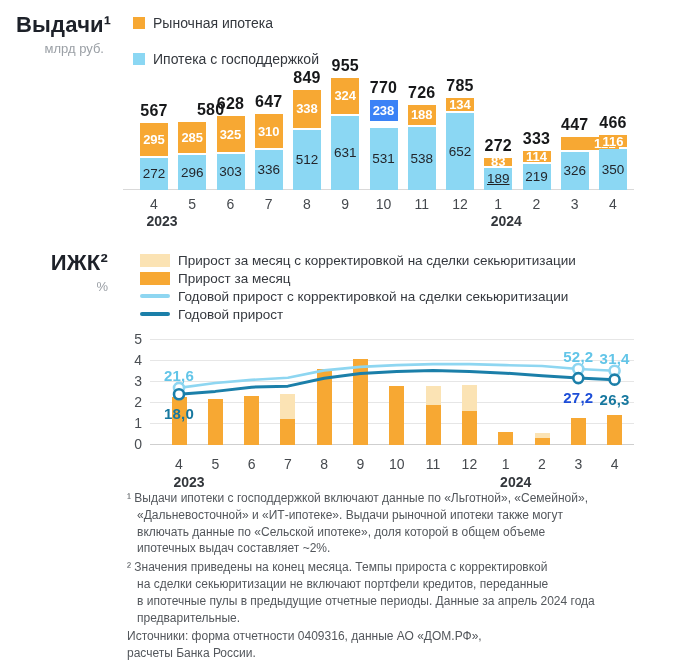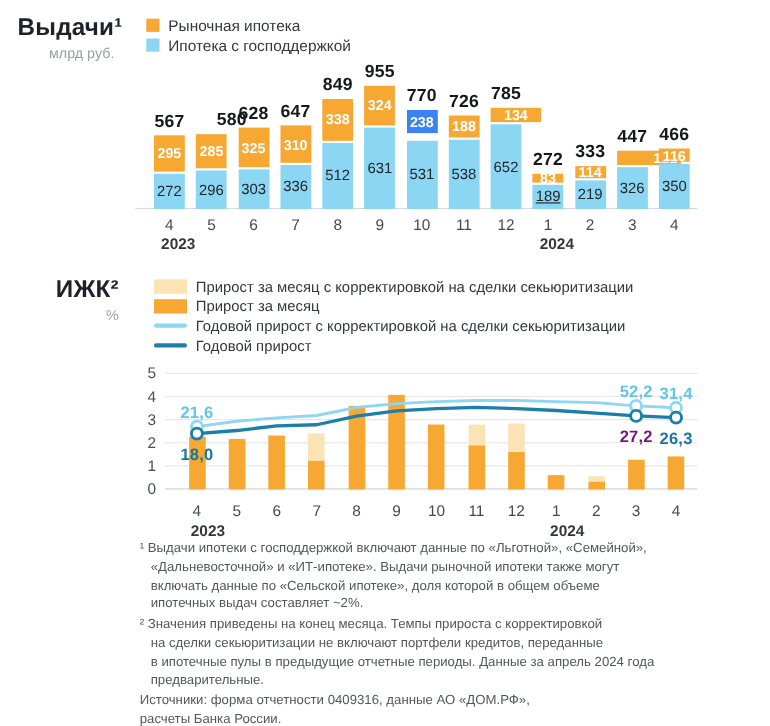--- a/index.html
+++ b/index.html
@@ -7,21 +7,21 @@
         font-family:"Liberation Sans","DejaVu Sans",sans-serif;color:#222;}
   .abs{position:absolute;}
   
   .hdr{position:absolute;text-align:right;}
   .hdr .t{font-size:22px;font-weight:700;color:#1d2129;letter-spacing:.2px;}
   .hdr .u{font-size:13px;color:#9ba0a6;margin-top:3px;}
   #h1{left:16px;top:12px;width:88px;}
   #h2{left:20px;top:250px;width:88px;}
   
   .legend{position:absolute;display:flex;flex-direction:column;}
-  #legend1{left:133px;top:16px;gap:4px;}
+  #legend1{left:133px;top:16px;gap:22px;}
   #legend2{left:140px;top:253px;gap:4px;}
   .lg-row{display:flex;align-items:center;gap:8px;height:14px;}
   .lg-sq{width:12px;height:12px;flex:0 0 auto;}
   .lg-rect{width:30px;height:13px;flex:0 0 auto;}
   .lg-line{width:30px;height:4px;border-radius:2px;flex:0 0 auto;}
   .lg-label{font-size:13.5px;color:#34383e;white-space:nowrap;}
   #legend1 .lg-label{font-size:14px;}
   
   .bar-seg{position:absolute;display:flex;align-items:center;justify-content:center;}
   .seg-label{font-size:13px;font-weight:700;color:#ffffff;text-align:center;line-height:1;}
@@ -123,21 +123,21 @@
         <div class="seg-label dark">538</div>
       </div>
       <div class="bar-seg" style="left: 407.75px; top: 104.622px; width: 28px; height: 20.1088px; background: rgb(247, 168, 51);">
         <div class="seg-label">188</div>
       </div>
       <div class="total-label" style="left: 389.75px; top: 83.6224px; width: 64px;">726</div>
       <div class="tick" style="left: 405.75px; top: 196px; width: 32px;">11</div>
       <div class="bar-seg" style="left: 446px; top: 113.325px; width: 28px; height: 76.6752px; background: rgb(139, 215, 243);">
         <div class="seg-label dark">652</div>
       </div>
-      <div class="bar-seg" style="left: 446px; top: 97.5664px; width: 46px; height: 13.7584px; background: rgb(247, 168, 51);">
+      <div class="bar-seg" style="left: 446px; top: 97.5664px; width: 28px; height: 13.7584px; background: rgb(247, 168, 51);">
         <div class="seg-label">134</div>
       </div>
       <div class="total-label" style="left: 428px; top: 76.5664px; width: 64px;">785</div>
       <div class="tick" style="left: 444px; top: 196px; width: 32px;">12</div>
       <div class="bar-seg" style="left: 484.25px; top: 167.774px; width: 28px; height: 22.2264px; background: rgb(139, 215, 243); text-decoration: underline;">
         <div class="seg-label dark">189</div>
       </div>
       <div class="bar-seg" style="left: 484.25px; top: 158.013px; width: 28px; height: 7.7608px; background: rgb(247, 168, 51);">
         <div class="seg-label">83</div>
       </div>
@@ -271,15 +271,15 @@
       <circle cx="578.3" cy="368.98" r="5" fill="#ffffff" stroke="#8ED6F1" stroke-width="2.6"></circle>
       <circle cx="614.5999999999999" cy="370.73" r="5" fill="#ffffff" stroke="#8ED6F1" stroke-width="2.6"></circle>
       <circle cx="179" cy="394.18" r="5" fill="#ffffff" stroke="#1B7FA9" stroke-width="2.6"></circle>
       <circle cx="578.3" cy="378.08" r="5" fill="#ffffff" stroke="#1B7FA9" stroke-width="2.6"></circle>
       <circle cx="614.5999999999999" cy="379.655" r="5" fill="#ffffff" stroke="#1B7FA9" stroke-width="2.6"></circle>
     </svg>
     <div class="line-label" style="left: 154px; top: 366.88px; color: rgb(98, 197, 232);">21,6</div>
     <div class="line-label" style="left: 553.3px; top: 347.98px; color: rgb(98, 197, 232);">52,2</div>
     <div class="line-label" style="left: 589.6px; top: 349.73px; color: rgb(98, 197, 232);">31,4</div>
     <div class="line-label" style="left: 154px; top: 405.18px; color: rgb(23, 120, 159);">18,0</div>
-    <div class="line-label" style="left: 553.3px; top: 389.08px; color: #701a75;">27,2</div>
+    <div class="line-label" style="left: 553.3px; top: 389.08px; color: #1d4ed8;">27,2</div>
     <div class="line-label" style="left: 589.6px; top: 390.655px; color: rgb(23, 120, 159);">26,3</div>
   </div>
 
 </body></html>

